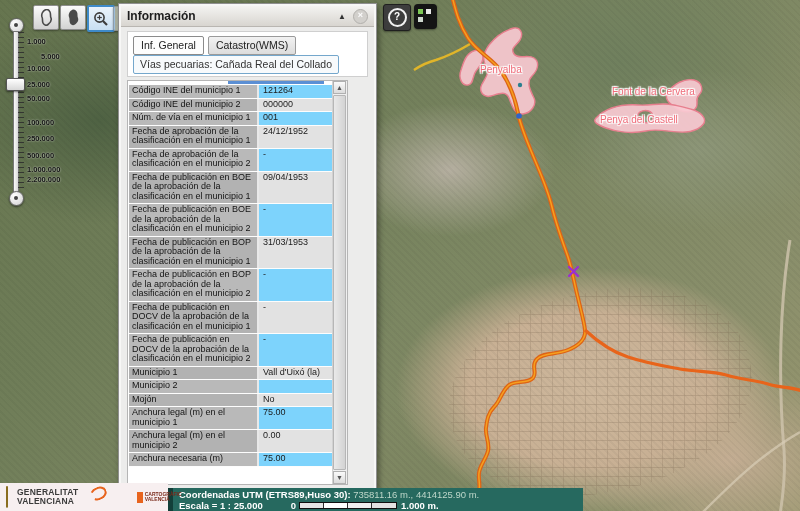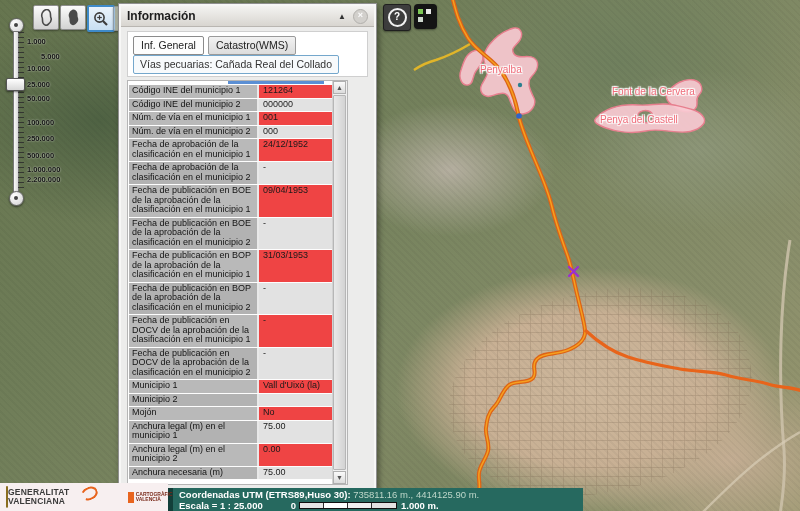--- a/index.html
+++ b/index.html
@@ -74,21 +74,21 @@
   .tab.active{background:#fdfdfd;border-color:#8a8a8a;}
   .feat-btn{position:absolute;left:5px;top:23px;font-size:10.5px;color:#333;padding:2px 6px 3px;
       border:1px solid #74a7cc;border-radius:2px;background:#f7fafc;cursor:pointer;white-space:nowrap;}
   .tablebox{position:absolute;left:8px;top:76px;width:221px;height:405px;background:#fff;
       border:1px solid #b5b5b5;box-sizing:border-box;}
   .hthumb{position:absolute;left:100px;top:0;width:96px;height:3px;background:#5b8fd4;z-index:2;}
   .rows{position:absolute;left:1px;top:4px;right:15px;bottom:1px;overflow:hidden;}
   .trow{display:flex;border-bottom:1px solid #fdfdfd;}
   .tlabel{width:130px;flex:0 0 130px;background:#b9b9b9;color:#141414;padding:1px 3px 2px;
       font-size:9px;line-height:9.5px;border-right:2px solid #e9e9e9;box-sizing:border-box;}
-  .tvalue{flex:1;background:#ef4444;color:#1a1a1a;padding:1px 4px 2px;font-size:9px;line-height:9.5px;}
+  .tvalue{flex:1;background:#7dd3fc;color:#1a1a1a;padding:1px 4px 2px;font-size:9px;line-height:9.5px;}
   .trow:nth-child(even) .tvalue{background:#e2e2e2;}
   .trow:nth-child(even) .tlabel{background:#b2b2b2;}
   .vscroll{position:absolute;right:0;top:0;bottom:0;width:14px;background:#f0f0f0;border-left:1px solid #d2d2d2;}
   .varrow{position:absolute;left:0;width:13px;height:13px;background:linear-gradient(to bottom,#fafafa,#dcdcdc);
       border:1px solid #b0b0b0;box-sizing:border-box;font-size:7px;color:#555;text-align:center;line-height:11px;cursor:pointer;}
   .varrow.up{top:0;} .varrow.down{bottom:0;}
   .vthumb{position:absolute;left:0;top:14px;bottom:14px;width:13px;background:linear-gradient(to right,#e9e9e9,#d3d3d3);
       border:1px solid #b6b6b6;box-sizing:border-box;border-radius:1px;cursor:pointer;}
 
   
@@ -113,21 +113,21 @@
   .sline2{display:flex;align-items:center;padding-left:6px;font-size:9.5px;margin-top:0px;}
   .sline2 .esc{font-weight:bold;white-space:nowrap;}
   .sb-zero{font-weight:bold;margin-left:28px;margin-right:3px;}
   .sb-bar{width:98px;height:7px;border:1px solid #101010;box-sizing:border-box;
       background:linear-gradient(to right,#e6e6e6 0 24%,#303030 24% 25%,#ffffff 25% 49%,#303030 49% 50%,#efefef 50% 74%,#303030 74% 75%,#e2e2e2 75% 100%);}
   .sb-max{font-weight:bold;margin-left:4px;white-space:nowrap;}
   .brandbar{position:absolute;left:0;top:483px;width:168px;height:28px;background:#f7eff0;z-index:13;
       display:flex;align-items:center;}
   .coat{width:11px;height:20px;margin-left:6px;border:1px solid #8a6d1f;border-radius:0 0 5px 5px;
       background:repeating-linear-gradient(90deg,#f0c93c 0 2px,#d23b2f 2px 4px);}
-  .gva{margin-left:0;font-size:8.5px;font-weight:bold;line-height:9px;color:#3b3b3b;letter-spacing:.2px;}
+  .gva{margin-left:9px;font-size:8.5px;font-weight:bold;line-height:9px;color:#3b3b3b;letter-spacing:.2px;}
   .icvwrap{margin-left:12px;display:flex;align-items:center;}
   .icv-swirl{width:13px;height:9px;border-radius:50%;border:2.5px solid #e8641e;border-left-color:transparent;
       transform:rotate(-25deg);margin-right:2px;margin-top:-8px;}
   .icv-txt{font-size:11px;font-weight:bold;color:#d93a1a;letter-spacing:2px;margin-top:45px;}
   .icv-sub{margin-left:3px;font-size:5px;line-height:5.5px;color:#7a2a1a;font-weight:bold;
       border-left:6px solid #e8641e;padding-left:2px;}
 </style>
 </head>
 <body>
 
@@ -241,24 +241,20 @@
           </div>
           <div class="trow">
             <div class="tlabel">Código INE del municipio 2</div>
             <div class="tvalue">000000</div>
           </div>
           <div class="trow">
             <div class="tlabel">Núm. de vía en el municipio 1</div>
             <div class="tvalue">001</div>
           </div>
           <div class="trow">
-            <div class="tlabel">Núm. de vía en el municipio 2</div>
-            <div class="tvalue">000</div>
-          </div>
-          <div class="trow">
             <div class="tlabel">Fecha de aprobación de la clasificación en el municipio 1</div>
             <div class="tvalue">24/12/1952</div>
           </div>
           <div class="trow">
             <div class="tlabel">Fecha de aprobación de la clasificación en el municipio 2</div>
             <div class="tvalue">-</div>
           </div>
           <div class="trow">
             <div class="tlabel">Fecha de publicación en BOE de la aprobación de la clasificación en el municipio 1</div>
             <div class="tvalue">09/04/1953</div>

